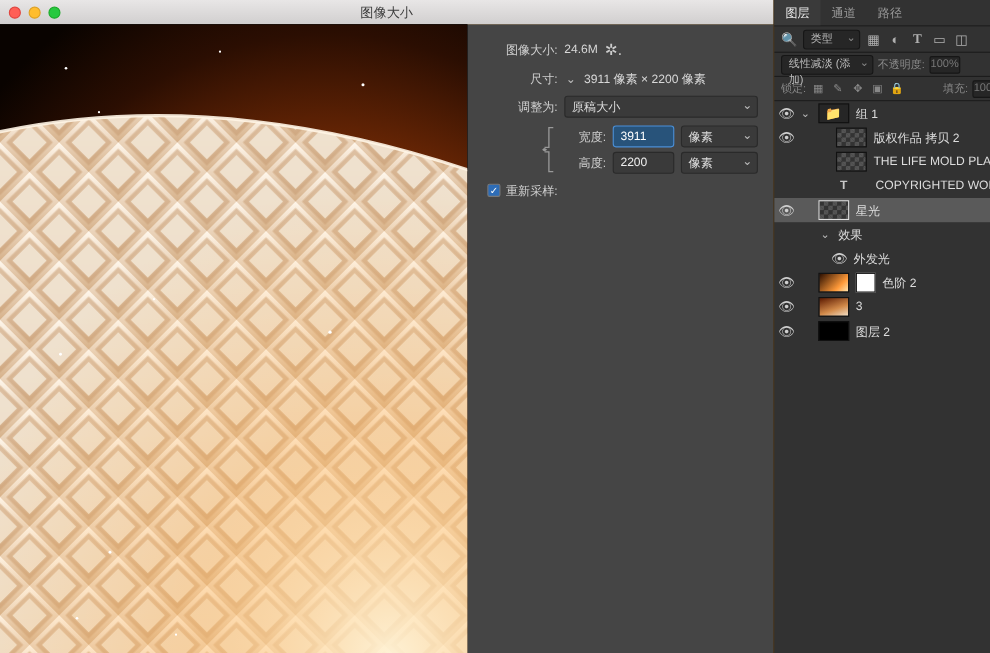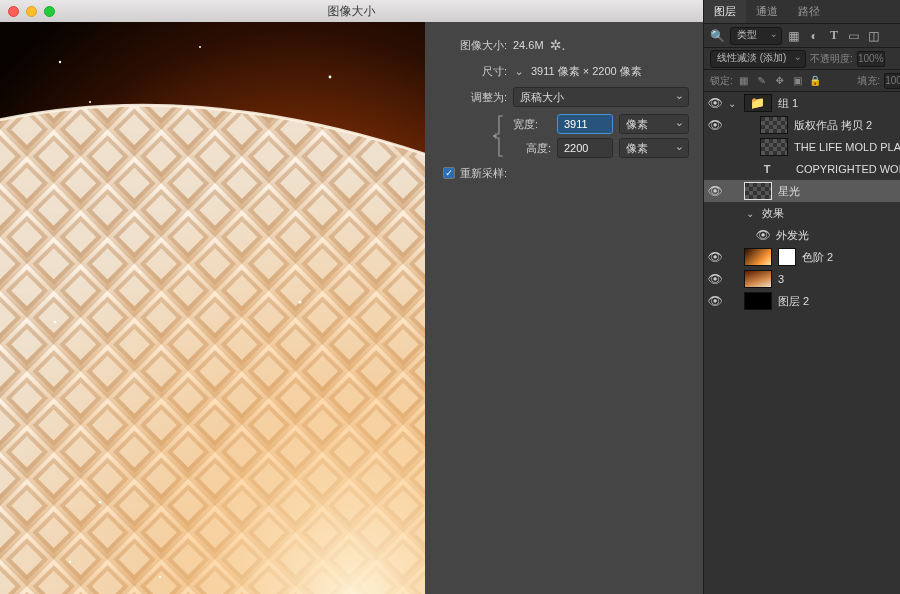--- a/index.html
+++ b/index.html
@@ -220,21 +220,21 @@
         <div style="width:74px;display:flex;justify-content:flex-end;align-items:center;height:48px;">
           <div class="brace">
             <svg viewBox="0 0 14 48">
                 <path d="M10 4 H6 V22 H2 M2 26 H6 V44 H10 M0 24 h4" stroke="#999" stroke-width="1.2" fill="none"></path>
                 <circle cx="2" cy="24" r="1.5" fill="#999"></circle>
               </svg>
           </div>
         </div>
         <div class="dims-col" style="flex:1;">
           <div class="row" style="height:24px;">
-            <span style="width:38px;text-align:left;">宽度:</span>
+            <span style="width:38px;text-align:right;">宽度:</span>
             <div class="input focus">
                 <span>3911</span>
               </div>
             <div class="select" style="flex:1;">
                 <span>像素</span>
               </div>
           </div>
           <div class="row" style="height:24px;">
             <span style="width:38px;text-align:right;">高度:</span>
             <div class="input">
@@ -277,21 +277,21 @@
         <span>类型</span>
       </div>
     <span class="ticon">▦</span>
     <span class="ticon">◐</span>
     <span class="ticon" style="font-family:serif;font-weight:bold;">T</span>
     <span class="ticon">▭</span>
     <span class="ticon">◫</span>
   </div>
 
   <div class="row2">
-    <div class="mini-sel" style="width:96px;">
+    <div class="mini-sel" style="width:84px;">
         <span>线性减淡 (添加)</span>
       </div>
     <span>不透明度:</span>
     <div class="tiny-input">
         <span>100%</span>
       </div>
   </div>
 
   <div class="row2 row3">
     <span>锁定:</span>

